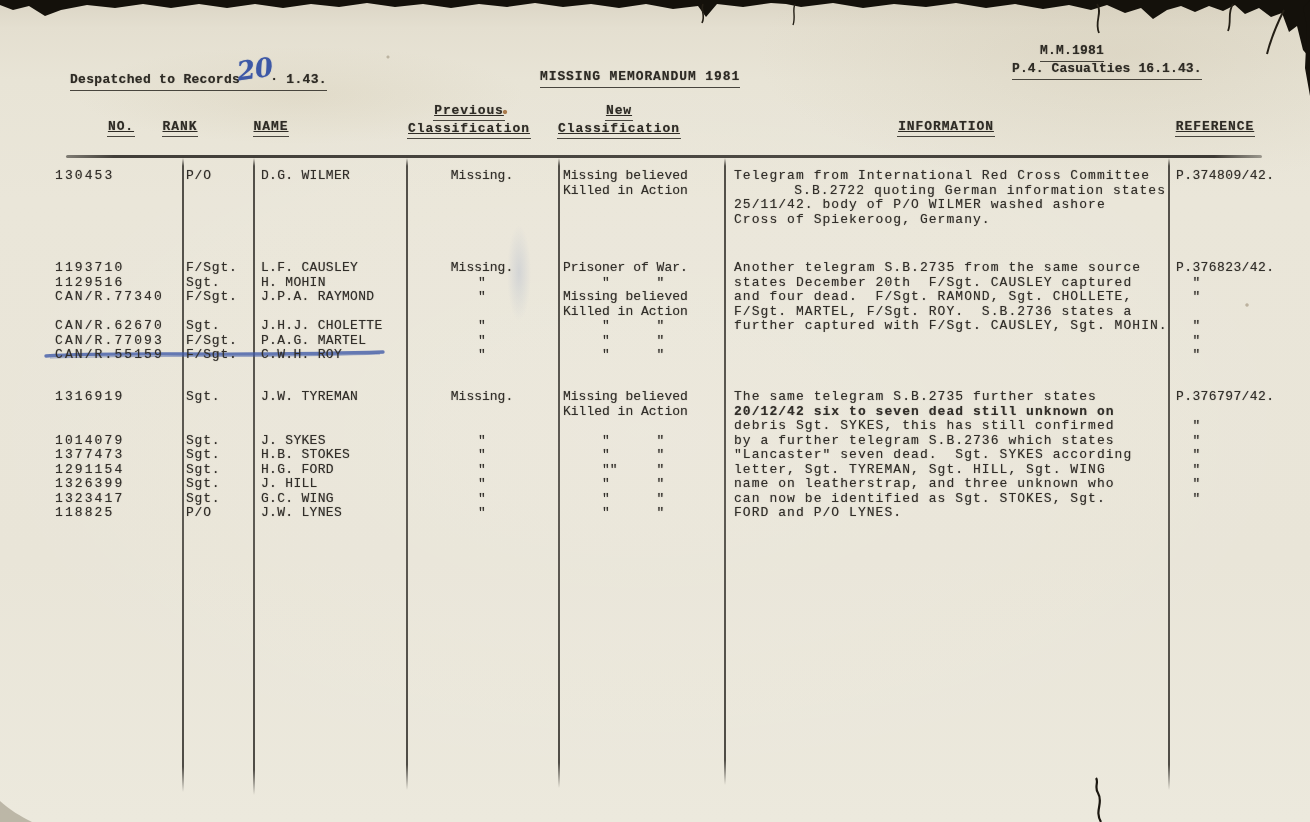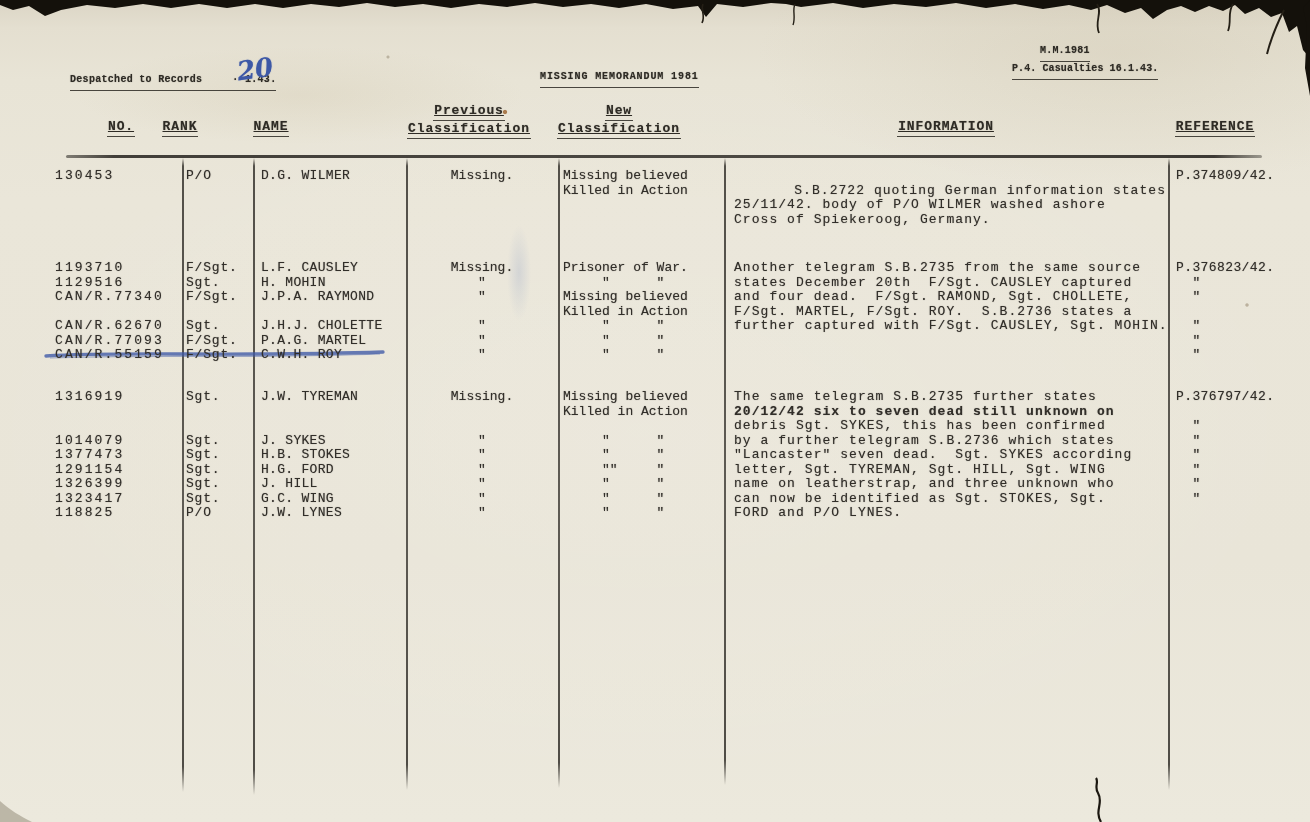--- a/index.html
+++ b/index.html
@@ -12,21 +12,21 @@
       radial-gradient(circle at 505px 112px, rgba(150,88,32,.75) 0 1.6px, rgba(150,88,32,0) 2.6px),
       radial-gradient(circle at 1247px 305px, rgba(120,100,70,.4) 0 1.2px, rgba(120,100,70,0) 2.2px),
       radial-gradient(circle at 388px 57px, rgba(110,95,70,.35) 0 1px, rgba(110,95,70,0) 2px),
       radial-gradient(ellipse 320px 70px at 300px 95px, rgba(208,198,172,.30), rgba(208,198,172,0) 70%),
       radial-gradient(ellipse 520px 190px at 1120px 55px, rgba(198,188,162,.28), rgba(198,188,162,0) 70%),
       radial-gradient(ellipse 900px 480px at 640px 430px, rgba(255,255,255,.10), rgba(255,255,255,0) 80%),
       linear-gradient(180deg,#dbd5c5 0,#e4dfd0 28px,#e8e4d6 80px,#eae6d9 200px,#e9e5d8 560px,#ece9dd 100%);
   }
   .typed{text-shadow:0 0 1px rgba(44,41,35,.55);}
   
-  .toptext{position:absolute;font-size:10px;line-height:16px;font-weight:bold;letter-spacing:.3px;color:#2e2b25;}
+  .toptext{position:absolute;font-size:13px;line-height:16px;font-weight:bold;letter-spacing:.3px;color:#2e2b25;}
   .ub{border-bottom:1.7px solid rgba(44,41,35,.85);padding-bottom:2px;display:inline-block;}
   .desp-gap{display:inline-block;width:30px;}
   .hand{
     position:absolute;left:237px;top:56px;
     font-family:"DejaVu Serif",serif;font-style:italic;font-weight:bold;
     font-size:26px;line-height:26px;transform:rotate(-8deg);
     text-shadow:0 0 1px rgba(70,95,170,.5);
   }
   
   .colhead{position:absolute;text-align:center;font-weight:bold;font-size:13px;line-height:15px;letter-spacing:.9px;color:#2e2b25;}
@@ -112,20 +112,21 @@
     <div class="colhead" style="left: 1166px; top: 119px; width: 98px;">
       <div><span class="u">REFERENCE</span></div>
     </div>
     <div class="tgroup" style="top: 169px;">
       <div class="tline">
         <span class="cell typed cell-no" style="left: 55px; width: 123px;">130453</span>
         <span class="cell typed cell-rank" style="left: 186px; width: 66px;">P/O</span>
         <span class="cell typed cell-name" style="left: 261px; width: 143px;">D.G. WILMER</span>
         <span class="cell typed cell-prev" style="left: 408px; width: 148px;">Missing.</span>
         <span class="cell typed cell-nw" style="left: 563px; width: 160px;">Missing believed</span>
+        <span class="cell typed cell-info" style="left: 734px; width: 432px;">Telegram from International Red Cross Committee</span>
         <span class="cell typed cell-ref" style="left: 1176px; width: 128px;">P.374809/42.</span>
       </div>
       <div class="tline">
         <span class="cell typed cell-nw" style="left: 563px; width: 160px;">Killed in Action</span>
         <span class="cell typed cell-info" style="left: 734px; width: 432px; text-align: right;">S.B.2722 quoting German information states</span>
       </div>
       <div class="tline">
         <span class="cell typed cell-info" style="left: 734px; width: 432px;">25/11/42. body of P/O WILMER washed ashore</span>
       </div>
       <div class="tline">
@@ -198,21 +199,21 @@
         <span class="cell typed cell-prev" style="left: 408px; width: 148px;">Missing.</span>
         <span class="cell typed cell-nw" style="left: 563px; width: 160px;">Missing believed</span>
         <span class="cell typed cell-info" style="left: 734px; width: 432px;">The same telegram S.B.2735 further states</span>
         <span class="cell typed cell-ref" style="left: 1176px; width: 128px;">P.376797/42.</span>
       </div>
       <div class="tline">
         <span class="cell typed cell-nw" style="left: 563px; width: 160px;">Killed in Action</span>
         <span class="cell typed cell-info" style="left: 734px; width: 432px; font-weight: bold;">20/12/42 six to seven dead still unknown on</span>
       </div>
       <div class="tline">
-        <span class="cell typed cell-info" style="left: 734px; width: 432px;">debris Sgt. SYKES, this has been confirmed</span>
+        <span class="cell typed cell-info" style="left: 734px; width: 432px;">debris Sgt. SYKES, this has still confirmed</span>
         <span class="cell typed cell-ref" style="left: 1176px; width: 128px;">  "</span>
       </div>
       <div class="tline">
         <span class="cell typed cell-no" style="left: 55px; width: 123px;">1014079</span>
         <span class="cell typed cell-rank" style="left: 186px; width: 66px;">Sgt.</span>
         <span class="cell typed cell-name" style="left: 261px; width: 143px;">J. SYKES</span>
         <span class="cell typed cell-prev" style="left: 408px; width: 148px;">"</span>
         <span class="cell typed cell-nw" style="left: 563px; width: 160px;">     "      "</span>
         <span class="cell typed cell-info" style="left: 734px; width: 432px;">by a further telegram S.B.2736 which states</span>
         <span class="cell typed cell-ref" style="left: 1176px; width: 128px;">  "</span>

